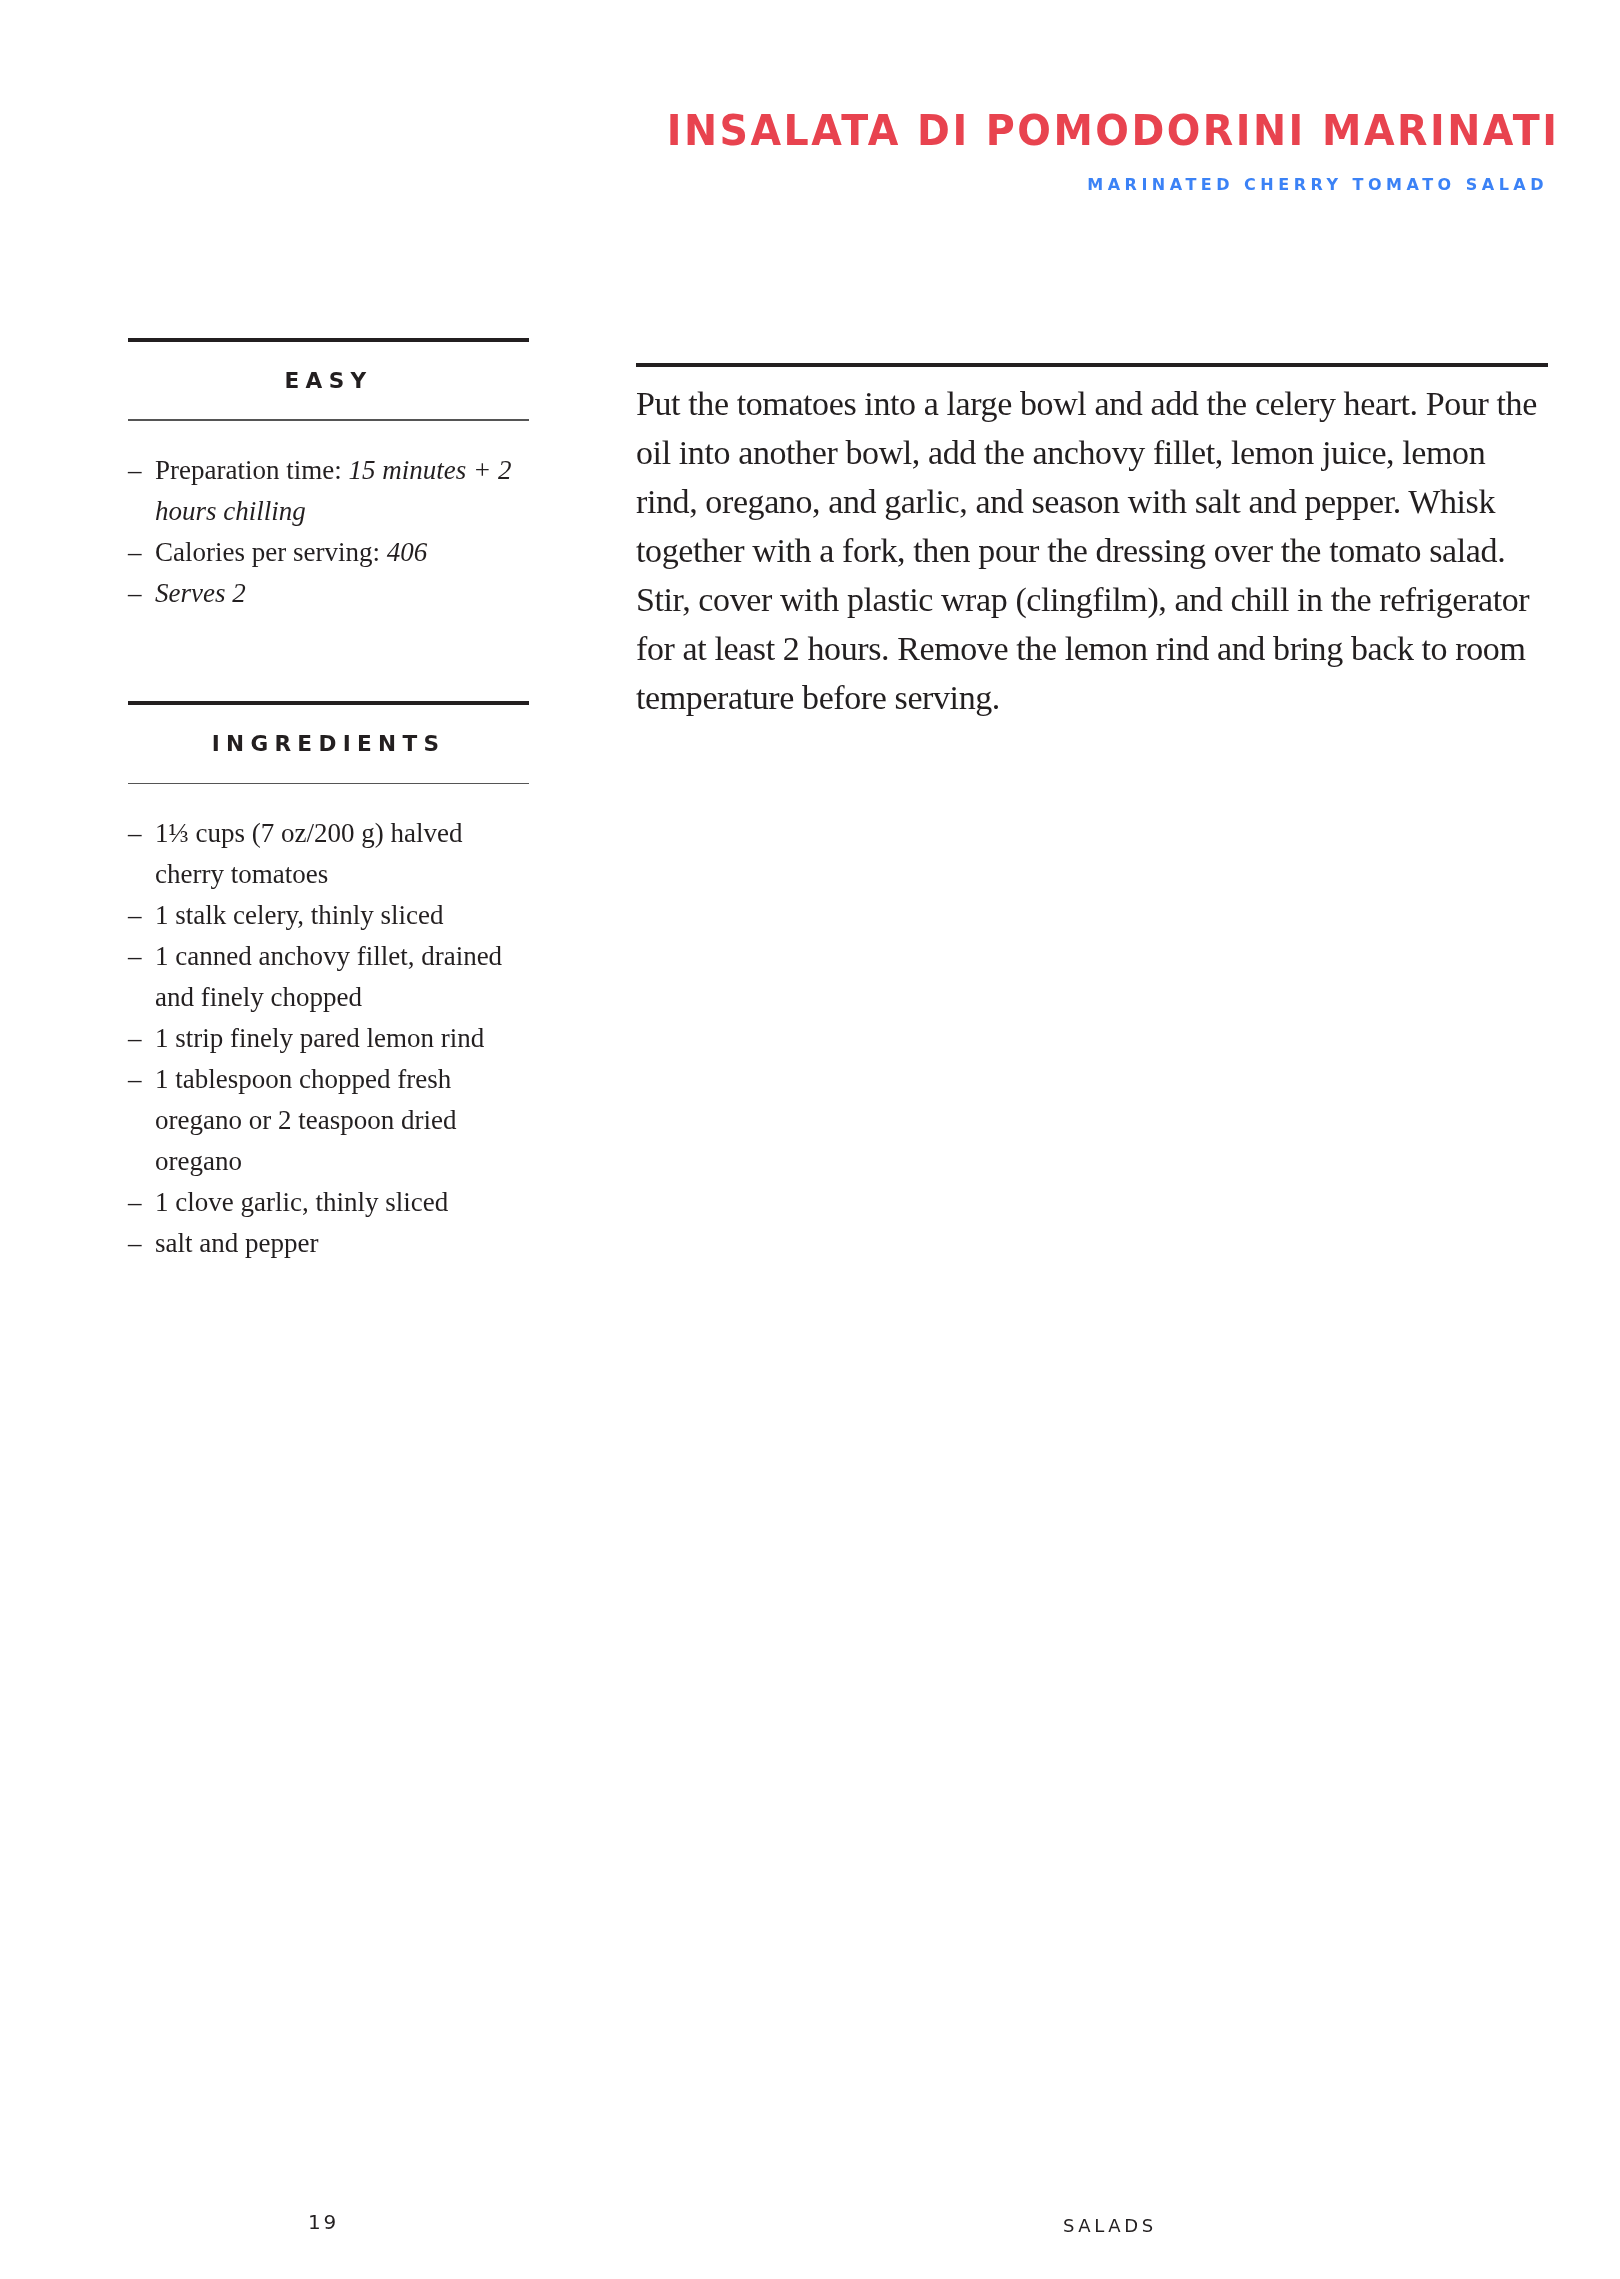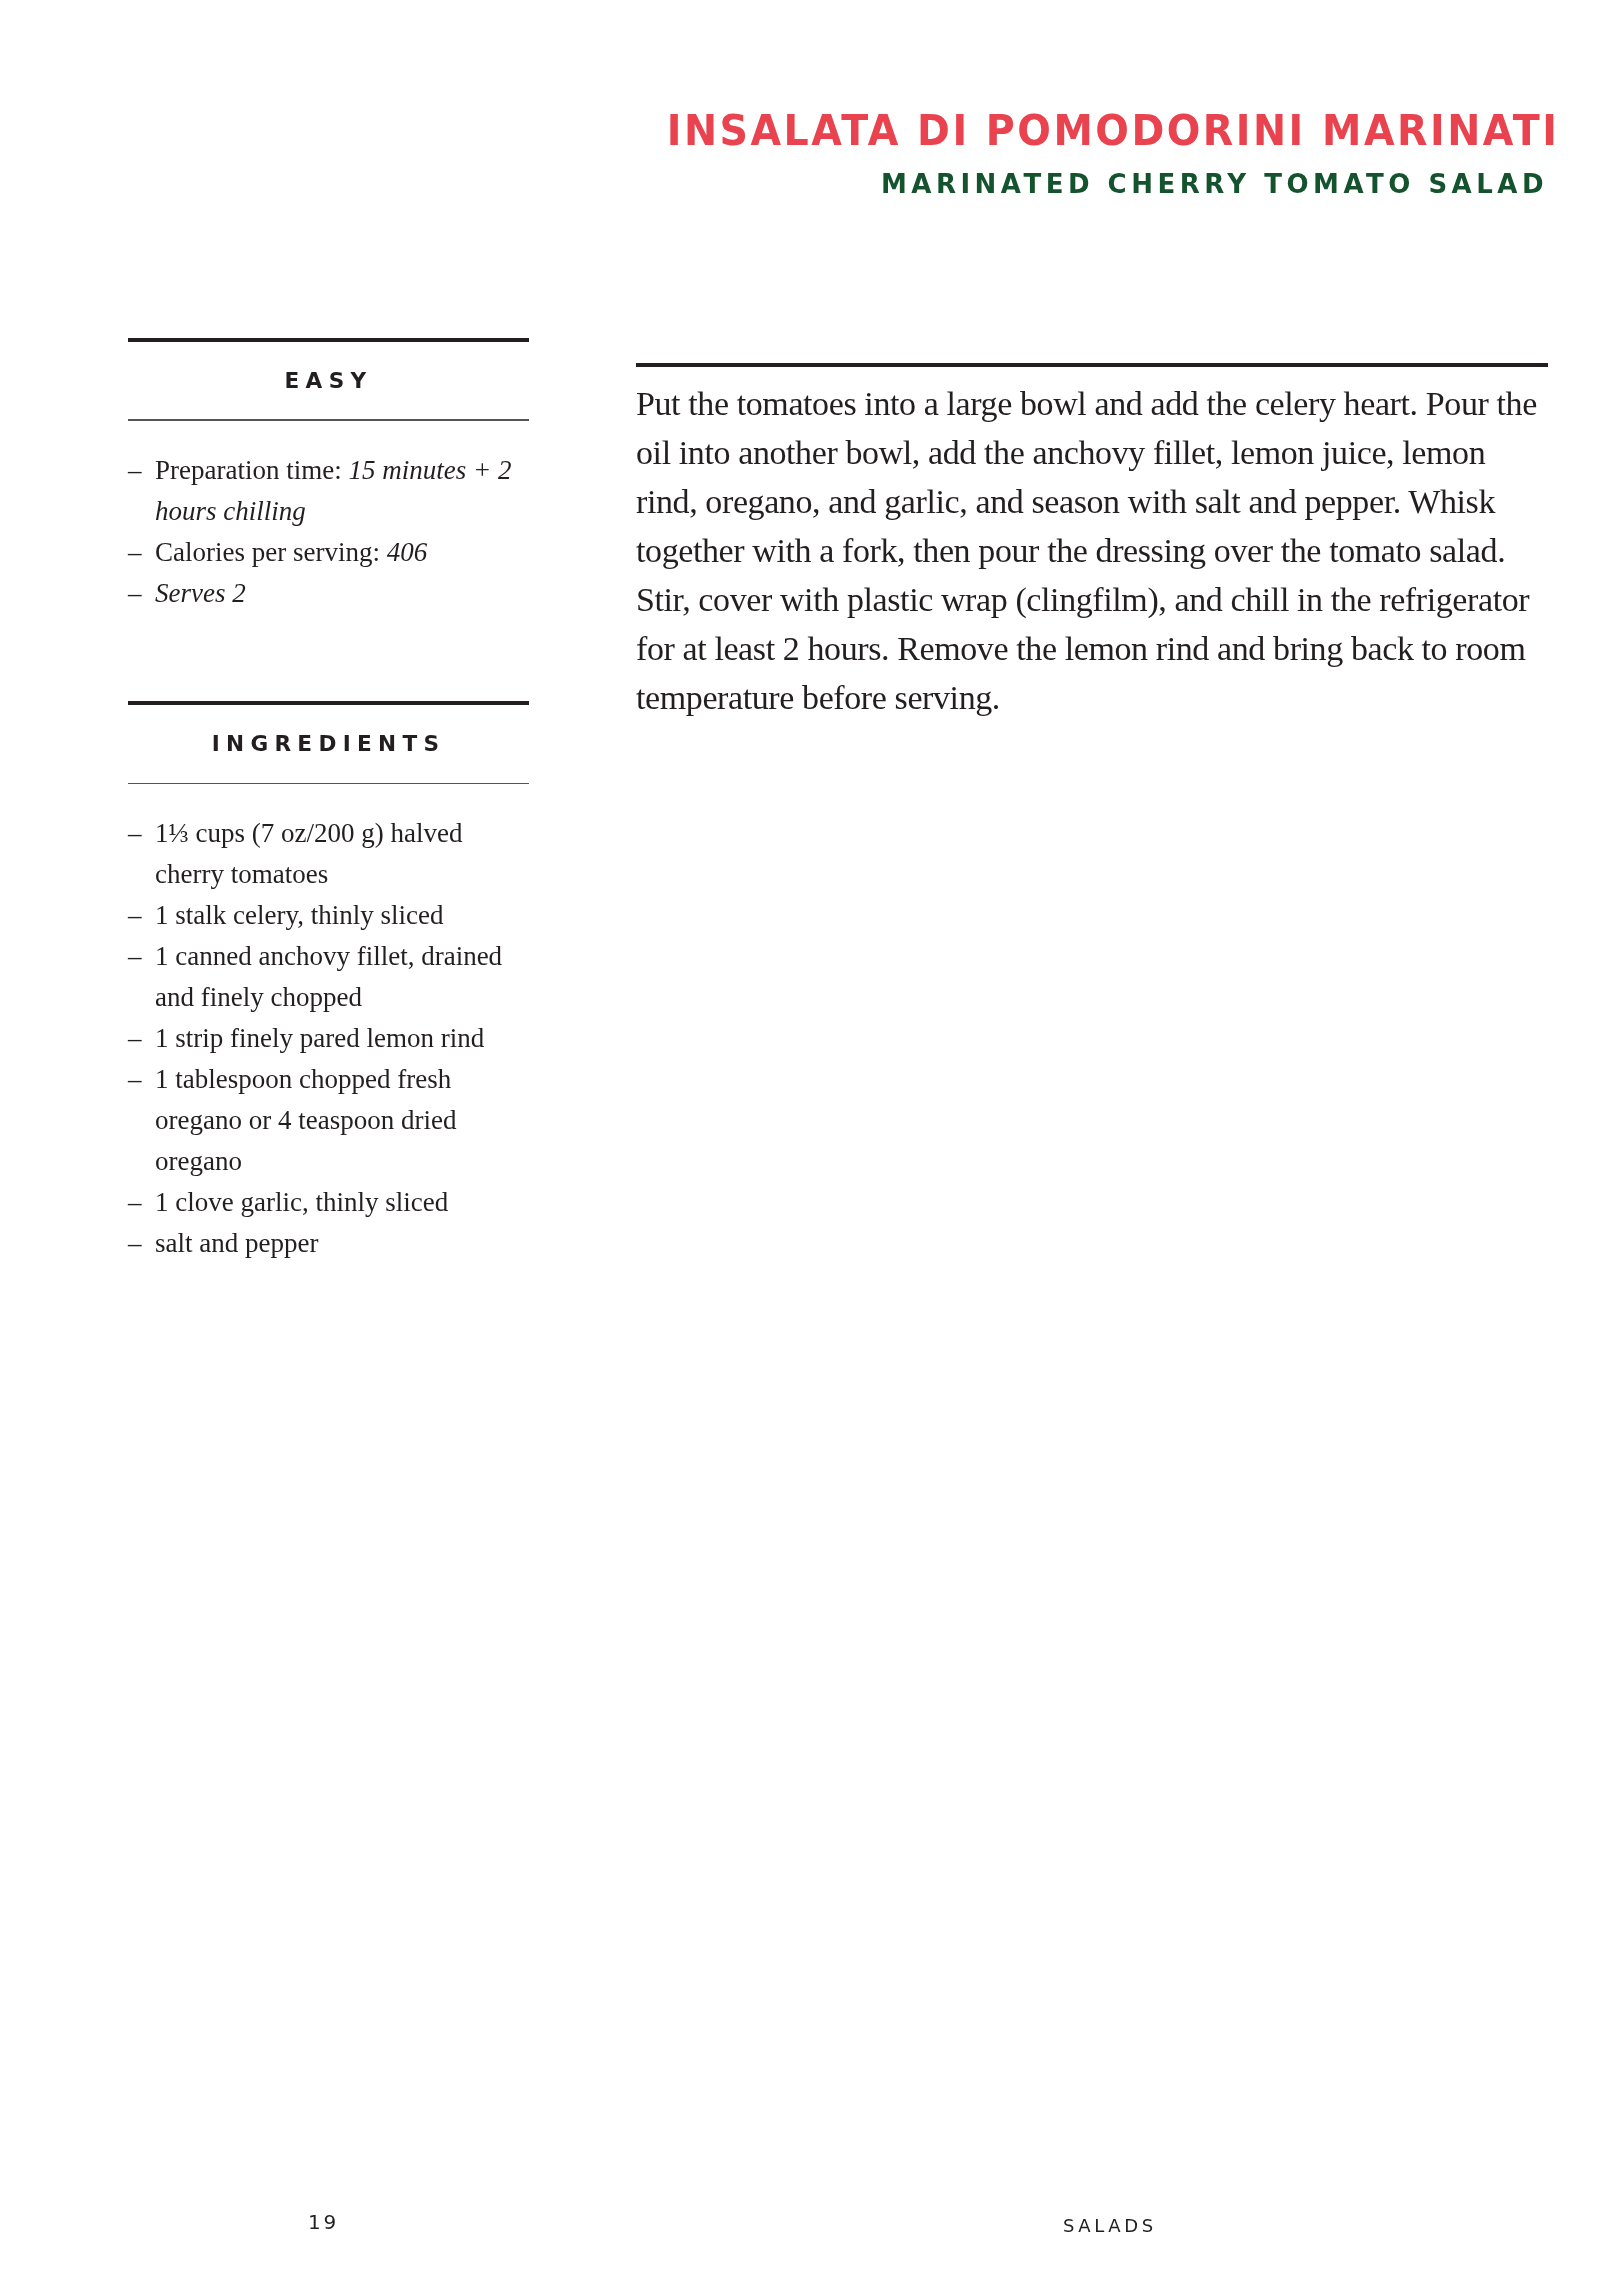--- a/index.html
+++ b/index.html
@@ -23,23 +23,23 @@
       color: #e8434f;
       margin: 0;
       line-height: 58px;
       transform: scaleX(0.92);
       transform-origin: center;
       white-space: nowrap;
     }
     .subtitle {
       font-family: "DejaVu Sans", sans-serif;
       font-weight: bold;
-      font-size: 26px;
+      font-size: 16px;
       letter-spacing: 4.5px;
-      color: #14532d;
+      color: #3b82f6;
       margin-top: 10.8px;
       line-height: 29px;
       white-space: nowrap;
     }
 
     .sidebar {
       position: absolute;
       left: 128px; top: 338px; width: 401px;
     }
     .rule-thick { height: 3.6px; background: #231f20; }
@@ -121,21 +121,21 @@
   </ul>
 
   <div class="rule-thick"></div>
   <div class="section-head">INGREDIENTS</div>
   <div class="rule-thin"></div>
   <ul class="list">
     <li>1⅓ cups (7 oz/200 g) halved cherry tomatoes</li>
     <li>1 stalk celery, thinly sliced</li>
     <li>1 canned anchovy fillet, drained and finely chopped</li>
     <li>1 strip finely pared lemon rind</li>
-    <li>1 tablespoon chopped fresh oregano or 4 teaspoon dried oregano</li>
+    <li>1 tablespoon chopped fresh oregano or 2 teaspoon dried oregano</li>
     <li>1 clove garlic, thinly sliced</li>
     <li>salt and pepper</li>
   </ul>
 </aside>
 
 <main class="main">
   <div class="rule-thick"></div>
   <p class="method">Put the tomatoes into a large bowl and add the celery heart. Pour the oil into another bowl, add the anchovy fillet, lemon juice, lemon rind, oregano, and garlic, and season with salt and pepper. Whisk together with a fork, then pour the dressing over the tomato salad. Stir, cover with plastic wrap (clingfilm), and chill in the refrigerator for at least 2 hours. Remove the lemon rind and bring back to room temperature before serving.</p>
 </main>
 

